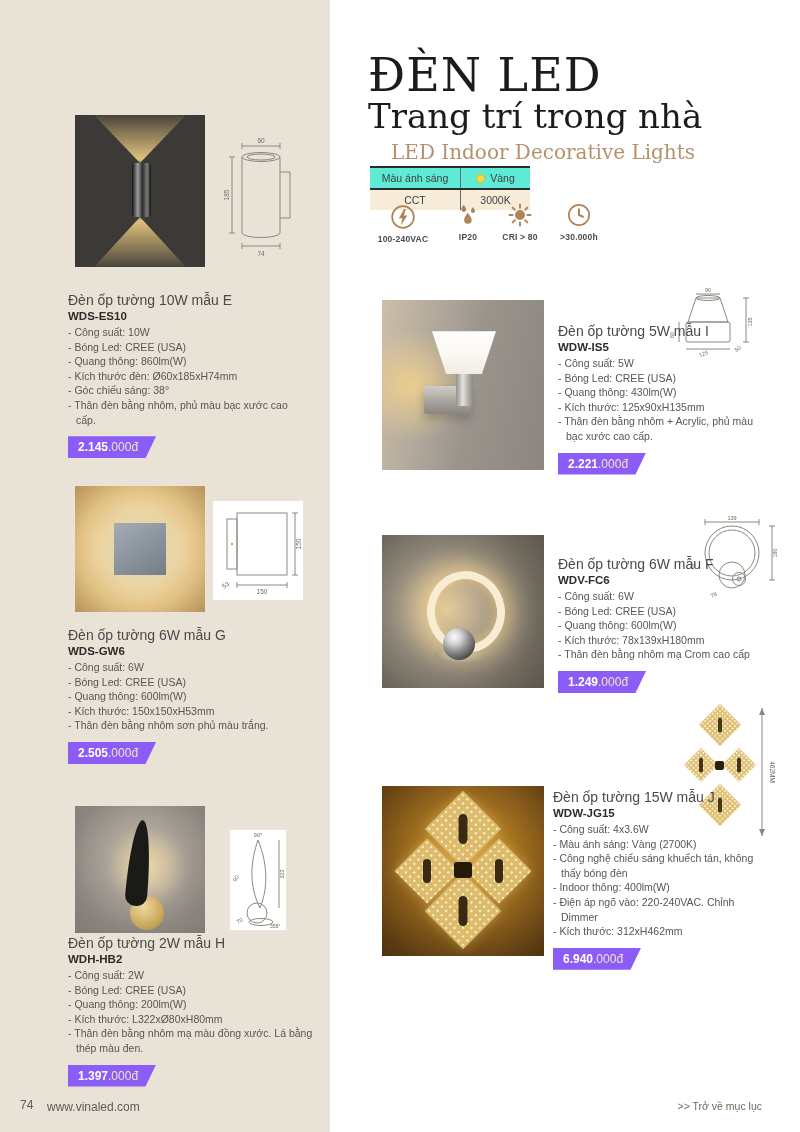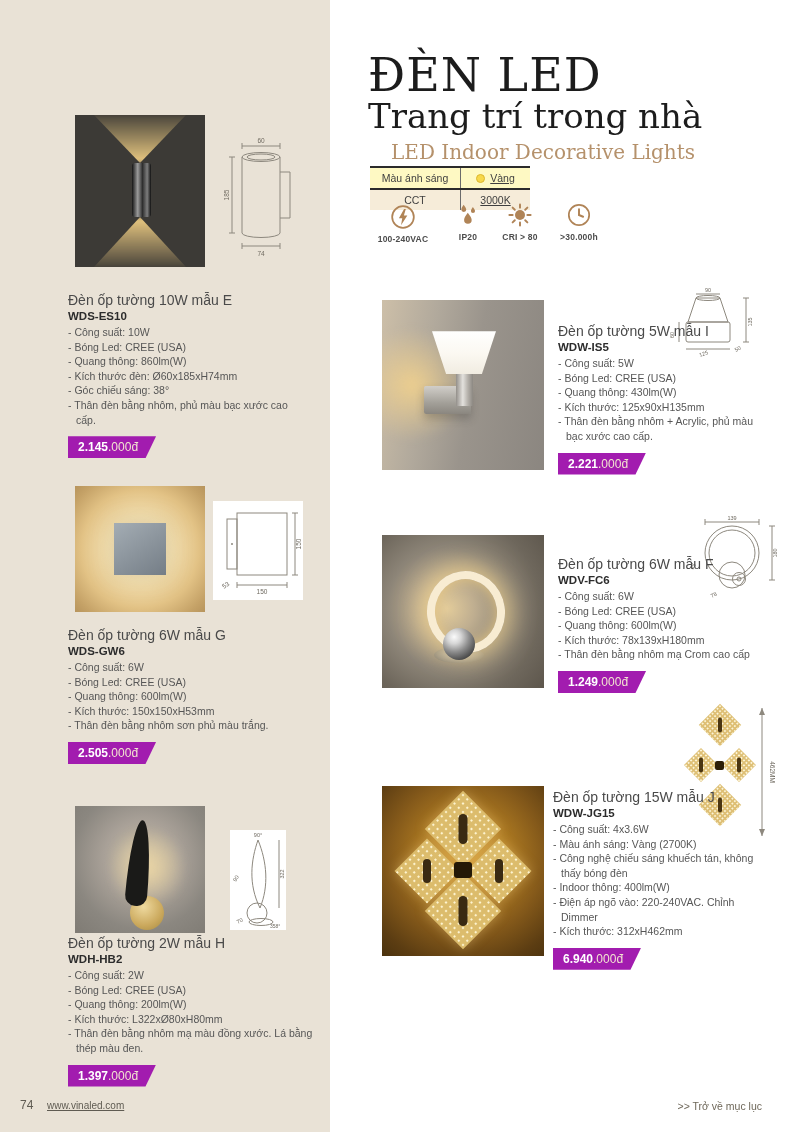--- a/index.html
+++ b/index.html
@@ -10,35 +10,35 @@
   .abs{position:absolute;}
   
   .left-col{position:absolute;left:0;top:0;width:330px;height:1132px;background:#e9e2d6;}
   
   .h-title{left:368px;top:48px;font-family:"DejaVu Serif",serif;font-size:46px;color:#1c1c1c;letter-spacing:1px;}
   .h-sub{left:368px;top:96px;font-family:"DejaVu Serif",serif;font-size:34px;color:#1c1c1c;}
   .h-en{left:369px;top:140px;font-family:"DejaVu Serif",serif;font-size:20px;color:#b5916b;margin-left:22px;}
   
   .spec-table{left:370px;top:166px;width:160px;border-top:2px solid #2b2b2b;font-size:10.5px;color:#3f3f3f;}
   .spec-row{display:flex;height:20px;align-items:center;}
-  .spec-row.r1{background:#fef9c3;border-bottom:2px solid #2b2b2b;}
+  .spec-row.r1{background:#5eead4;border-bottom:2px solid #2b2b2b;}
   .spec-row.r2{background:#f6ecd9;}
   .spec-c1{width:90px;text-align:center;border-right:1.5px solid #6b6b6b;height:100%;display:flex;align-items:center;justify-content:center;}
-  .spec-c2{flex:1;text-align:center;display:flex;align-items:center;justify-content:center;gap:5px;text-decoration:underline;}
+  .spec-c2{flex:1;text-align:center;display:flex;align-items:center;justify-content:center;gap:5px;}
   .dot{width:7px;height:7px;border-radius:50%;background:#f7d84b;border:1px solid #dcb72e;display:inline-block;}
   
   .feat{position:absolute;text-align:center;}
   .feat svg{display:block;margin:0 auto;}
   .feat .flabel{margin-top:4px;font-size:8.5px;font-weight:bold;color:#4c4c4c;letter-spacing:.2px;white-space:nowrap;}
   
   .pinfo{position:absolute;}
   .ptitle{font-size:14px;color:#4a4a4a;line-height:15px;}
   .pcode{font-size:11.5px;font-weight:bold;color:#2c2c2c;line-height:16px;margin-bottom:1px;}
   .spec{font-size:10.5px;color:#565656;line-height:14.6px;padding-left:8px;text-indent:-8px;}
-  .price{display:inline-block;margin-top:9px;background:#a21caf;color:#ffffff;
+  .price{display:inline-block;margin-top:9px;background:#8b5cf6;color:#ffffff;
     font-size:12px;font-weight:bold;padding:4px 18px 4px 10px;
     clip-path:polygon(0 0,100% 0,88% 100%,0 100%);}
   .price .psuf{font-weight:normal;color:#f2e4d0;}
   
   .photo{position:absolute;overflow:hidden;}
   .photo-l1{background:#3c3a36;}
   .cone{position:absolute;left:15px;width:100px;filter:blur(2px);}
   .cone.top{top:0;height:48px;background:linear-gradient(to top,rgba(247,212,135,.95),rgba(247,212,135,.08));clip-path:polygon(50% 100%,4% 0,96% 0);}
   .cone.bot{top:102px;height:50px;background:linear-gradient(to bottom,rgba(247,212,135,.95),rgba(247,212,135,.08));clip-path:polygon(50% 0,4% 100%,96% 100%);}
   .cyl1{position:absolute;left:57px;top:48px;width:19px;height:54px;border-radius:3px;
@@ -69,21 +69,21 @@
   .draw svg{display:block;}
   .dstroke{stroke:#8d887e;stroke-width:1;fill:none;}
   .dtext{fill:#6f6a60;font-size:6.5px;font-family:"Liberation Sans",sans-serif;}
   
   .mlamp{position:absolute;left:0;top:0;width:64px;height:132px;background:#ffffff;}
   .mdia{position:absolute;transform:rotate(45deg);background-color:#debf75;background-image:radial-gradient(rgba(255,250,225,.9) .7px,transparent 1.1px);background-size:3.5px 3.5px;}
   .mdia::after{content:"";position:absolute;left:50%;top:50%;width:4px;height:15px;transform:translate(-50%,-50%) rotate(-45deg);background:#4a3512;border-radius:2px;}
   .mhub{position:absolute;left:27px;top:59px;width:9px;height:9px;background:#2c1e08;border-radius:2px;}
   
   .f-page{left:20px;top:1098px;font-size:12px;color:#5f5b52;}
-  .f-site{left:47px;top:1100px;font-size:10px;color:#5f5b52;text-decoration:underline;}
+  .f-site{left:47px;top:1100px;font-size:12px;color:#5f5b52;}
   .f-back{right:38px;top:1100px;font-size:10.5px;color:#6e6759;}
 </style>
 </head>
 <body>
 
 <div class="left-col"></div>
 
 <div class="abs h-title">ĐÈN LED</div>
 <div class="abs h-sub">Trang trí trong nhà</div>
 <div class="abs h-en">LED Indoor Decorative Lights</div>

